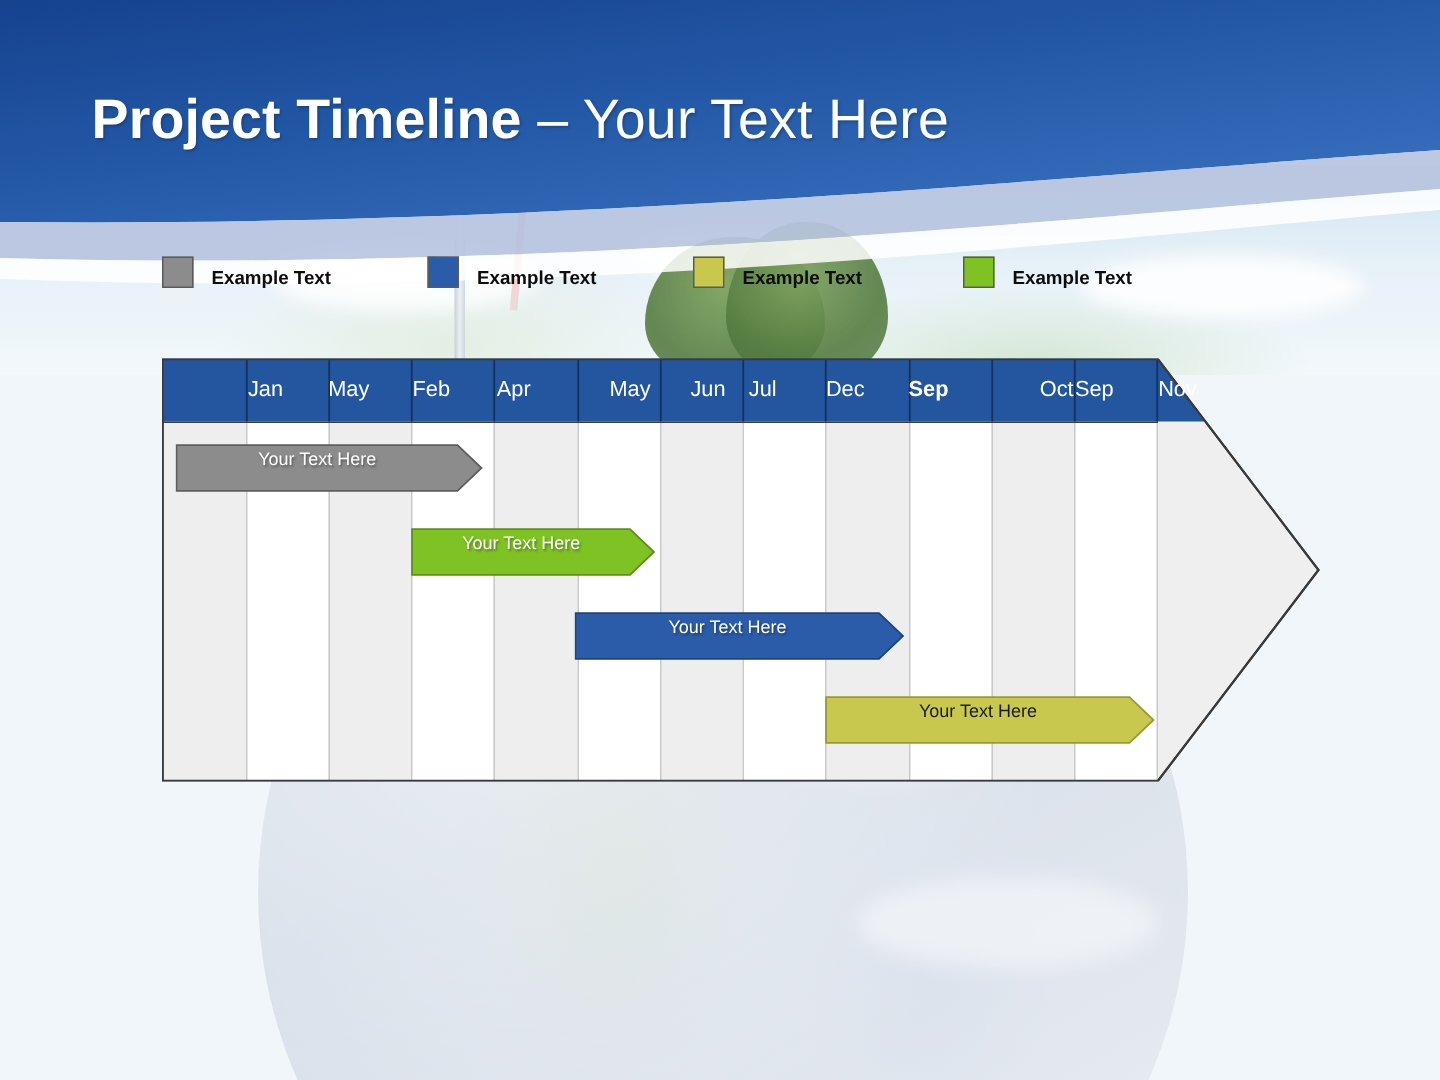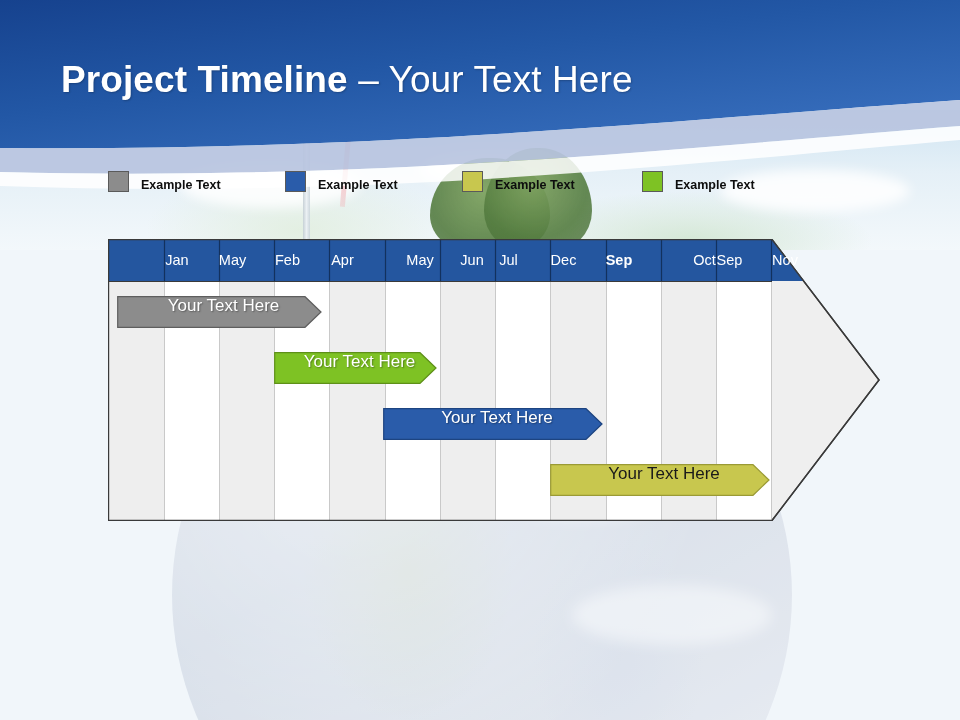--- a/index.html
+++ b/index.html
@@ -57,23 +57,23 @@
   
   .chart{position:absolute;left:108px;top:239px;width:772px;height:282px;}
   .chart svg{position:absolute;left:0;top:0;}
   .months{position:absolute;left:0;top:0;width:664px;height:28px;margin-left:41px;}
   .month{position:absolute;top:0;height:42px;color:#ffffff;font-size:14.5px;
     display:flex;align-items:center;justify-content:center;box-sizing:border-box;}
 
   
   .bar{position:absolute;height:32px;}
   .bar svg{position:absolute;left:0;top:0;}
-  .bar .btxt{position:absolute;left:12px;top:0;height:19px;width:100%;
+  .bar .btxt{position:absolute;left:0;top:0;height:19px;width:100%;
     display:flex;align-items:center;justify-content:center;
-    font-size:17px;white-space:nowrap;padding-right:16px;box-sizing:border-box;}
+    font-size:12px;white-space:nowrap;padding-right:16px;box-sizing:border-box;}
   .btxt.light{color:#ffffff;text-shadow:1px 1px 1.5px rgba(0,0,0,.35);}
   .btxt.dark{color:#1a1a1a;}
 </style>
 </head>
 <body>
 
 <div id="slide">
 
   <div class="bg-photo">
     <div class="bg-sky"></div>

